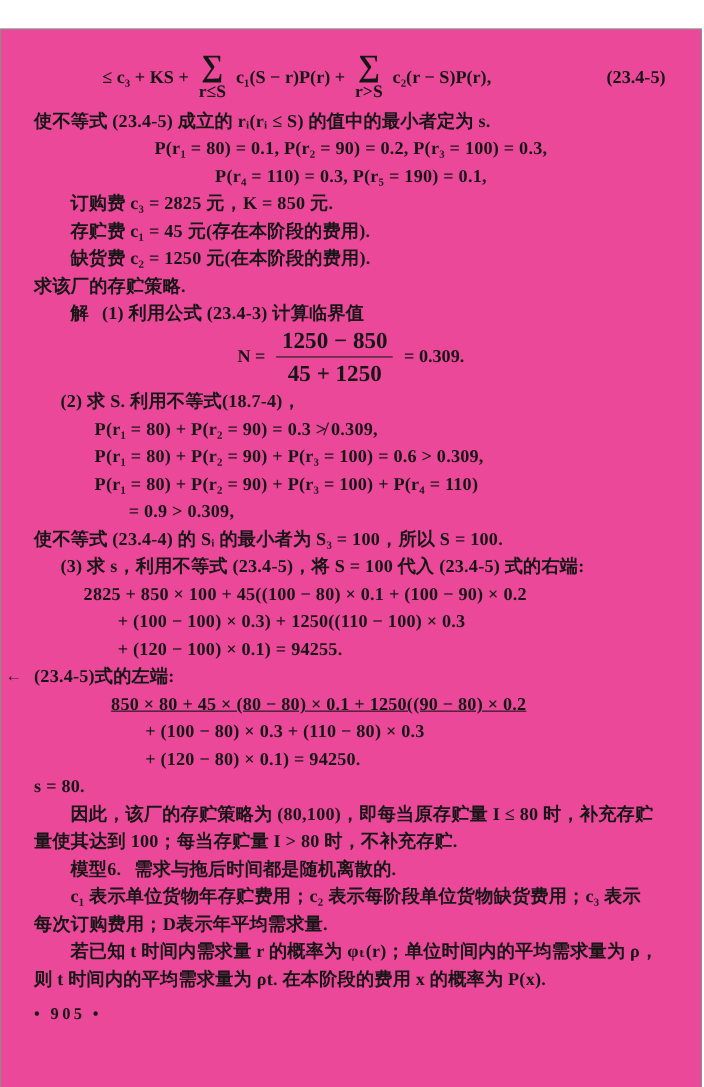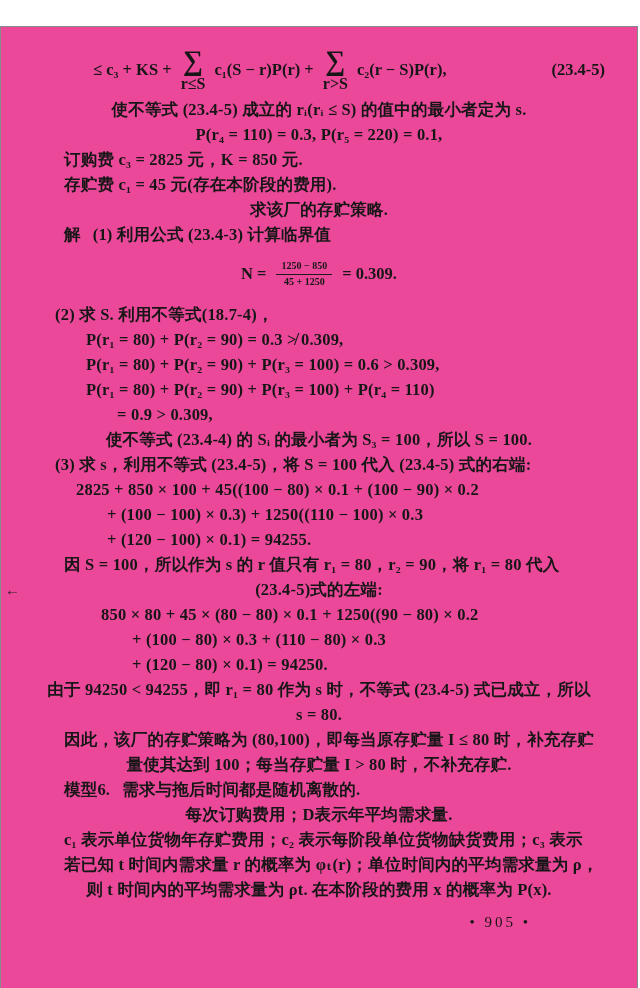--- a/index.html
+++ b/index.html
@@ -16,55 +16,55 @@
     margin-top:26px;
   }
   .doc{
     position:absolute;
     left:0;top:0;right:0;
     padding:16px 30px 0 30px;
     font-size:16.5px;
   }
   .ln{line-height:25px;white-space:nowrap;letter-spacing:0.2px;}
   .rel{position:relative;}
-  .ind0{margin-left:0;text-align:center;}
+  .ind0{margin-left:0;}
   .ind1{margin-left:33px;}
   .ind2{margin-left:24px;}
   .fm1{margin-left:55px;}
   .fm1b{margin-left:86px;}
   .fm2{margin-left:45px;}
   .fm2b{margin-left:76px;}
-  .fm3{margin-left:70px;}
+  .fm3{margin-left:70px;text-decoration:underline;}
   .fm3b{margin-left:101px;}
   .ctr{text-align:center;margin-left:0;}
   .lead{font-weight:bold;margin-right:12px;}
   
   .eqline{
     display:flex;align-items:center;gap:9px;
     padding-left:62px;height:54px;white-space:nowrap;
   }
   .sum{display:inline-flex;flex-direction:column;align-items:center;line-height:1;}
   .sigma{font-size:28px;line-height:0.95;}
   .lim{font-size:16px;margin-top:1px;letter-spacing:0;}
   .eqtag{margin-left:auto;padding-right:2px;}
   
   .fline{
     display:flex;align-items:center;justify-content:center;
     gap:10px;height:50px;margin:2px 0 3px 0;
   }
-  .frac{display:inline-flex;flex-direction:column;text-align:center;line-height:1.25;font-size:10px;}
+  .frac{display:inline-flex;flex-direction:column;text-align:center;line-height:1.25;font-size:21px;}
   .frac .num{border-bottom:1.6px solid #1c1c1c;padding:0 5px 1px 5px;}
   .frac .den{padding:1px 5px 0 5px;}
   .mark{
     position:absolute;left:-26px;top:1px;
     font-size:15px;font-weight:bold;color:#222;
   }
   .pageno{
-    text-align:right;padding-right:76px;margin-top:12px;
-    font-size:15px;letter-spacing:3px;font-weight:normal;
+    padding-right:76px;margin-top:12px;
+    font-size:15px;letter-spacing:3px;font-weight:bold;
   }
 </style>
 </head>
 <body>
 
 <div class="page">
   <div class="doc">
 
     <div class="eqline">
       <span>≤ c₃ + KS +</span>
@@ -77,23 +77,25 @@
         <span class="sigma">∑</span>
         <span class="lim">r&gt;S</span>
       </span>
       <span>c₂(r − S)P(r),</span>
       <span class="eqtag">(23.4-5)</span>
     </div>
 
     <div class="ln ind0">使不等式 (23.4-5) 成立的 rᵢ(rᵢ ≤ S) 的值中的最小者定为 s.</div>
 
 
-    <div class="ln ctr">P(r₄ = 110) = 0.3, P(r₅ = 220) = 0.1,</div>
+    <div class="ln ctr">P(r₁ = 80) = 0.1, P(r₂ = 90) = 0.2, P(r₃ = 100) = 0.3,</div>
+    <div class="ln ctr">P(r₄ = 110) = 0.3, P(r₅ = 190) = 0.1,</div>
     <div class="ln ind1">订购费 c₃ = 2825 元，K = 850 元.</div>
     <div class="ln ind1">存贮费 c₁ = 45 元(存在本阶段的费用).</div>
+    <div class="ln ind1">缺货费 c₂ = 1250 元(在本阶段的费用).</div>
     <div class="ln ind0">求该厂的存贮策略.</div>
 
     <div class="ln ind1">
       <span class="lead">解</span><span>(1) 利用公式 (23.4-3) 计算临界值</span>
     </div>
 
     <div class="fline">
       <span>N =</span>
       <span class="frac">
         <span class="num">1250 − 850</span>
@@ -105,39 +107,37 @@
     <div class="ln ind2">(2) 求 S. 利用不等式(18.7-4)，</div>
     <div class="ln fm1">P(r₁ = 80) + P(r₂ = 90) = 0.3 ≯ 0.309,</div>
     <div class="ln fm1">P(r₁ = 80) + P(r₂ = 90) + P(r₃ = 100) = 0.6 &gt; 0.309,</div>
     <div class="ln fm1">P(r₁ = 80) + P(r₂ = 90) + P(r₃ = 100) + P(r₄ = 110)</div>
     <div class="ln fm1b">= 0.9 &gt; 0.309,</div>
     <div class="ln ind0">使不等式 (23.4-4) 的 Sᵢ 的最小者为 S₃ = 100，所以 S = 100.</div>
     <div class="ln ind2">(3) 求 s，利用不等式 (23.4-5)，将 S = 100 代入 (23.4-5) 式的右端:</div>
     <div class="ln fm2">2825 + 850 × 100 + 45((100 − 80) × 0.1 + (100 − 90) × 0.2</div>
     <div class="ln fm2b">+ (100 − 100) × 0.3) + 1250((110 − 100) × 0.3</div>
     <div class="ln fm2b">+ (120 − 100) × 0.1) = 94255.</div>
-    <div class="ln ind1">因 S = 100，所以作为 s 的 r 值只有 r₁ = 80，r₂ = 90，将 r₁ = 80 代入</div>
 
     <div class="ln ind0 rel">
       <span class="mark">←</span>
       <span>(23.4-5)式的左端:</span>
     </div>
 
     <div class="ln fm3">850 × 80 + 45 × (80 − 80) × 0.1 + 1250((90 − 80) × 0.2</div>
     <div class="ln fm3b">+ (100 − 80) × 0.3 + (110 − 80) × 0.3</div>
     <div class="ln fm3b">+ (120 − 80) × 0.1) = 94250.</div>
-    <div class="ln ind0">由于 94250 &lt; 94255，即 r₁ = 80 作为 s 时，不等式 (23.4-5) 式已成立，所以</div>
     <div class="ln ind0">s = 80.</div>
     <div class="ln ind1">因此，该厂的存贮策略为 (80,100)，即每当原存贮量 I ≤ 80 时，补充存贮</div>
     <div class="ln ind0">量使其达到 100；每当存贮量 I &gt; 80 时，不补充存贮.</div>
 
     <div class="ln ind1">
       <span class="lead">模型6.</span><span>需求与拖后时间都是随机离散的.</span>
     </div>
 
+    <div class="ln ind1">c₁ 表示单位货物年存贮费用；c₂ 表示每阶段单位货物缺货费用；c₃ 表示</div>
     <div class="ln ind0">每次订购费用；D表示年平均需求量.</div>
-    <div class="ln ind1">c₁ 表示单位货物年存贮费用；c₂ 表示每阶段单位货物缺货费用；c₃ 表示</div>
     <div class="ln ind1">若已知 t 时间内需求量 r 的概率为 φₜ(r)；单位时间内的平均需求量为 ρ，</div>
     <div class="ln ind0">则 t 时间内的平均需求量为 ρt. 在本阶段的费用 x 的概率为 P(x).</div>
 
     <div class="pageno">• 905 •</div>
   </div>
 </div>
 
 </body></html>

